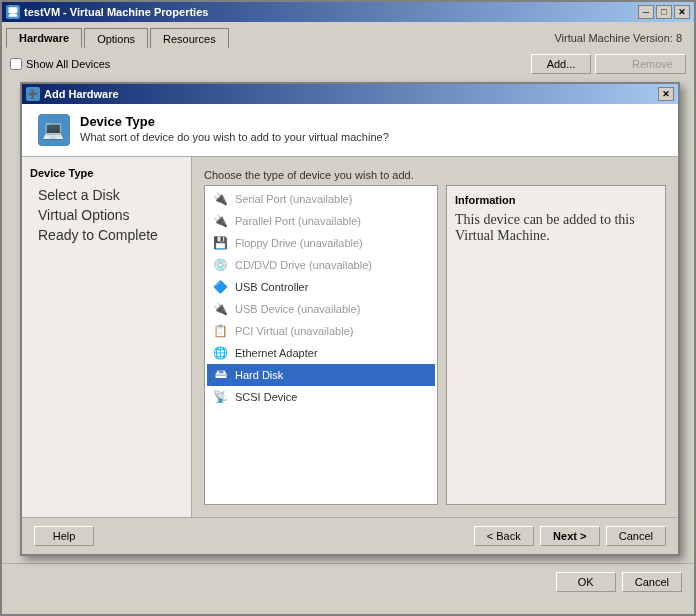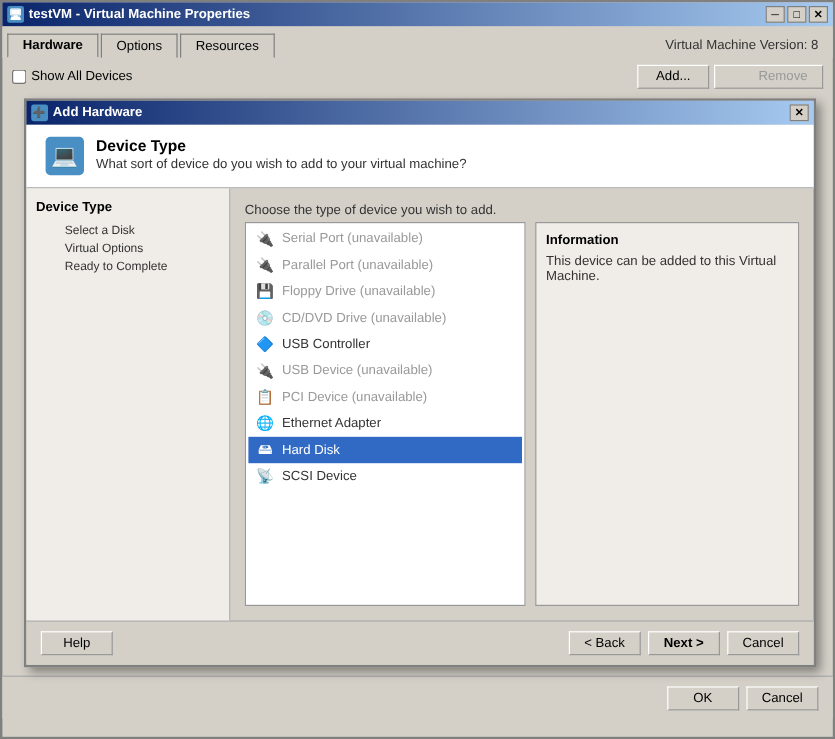--- a/index.html
+++ b/index.html
@@ -233,24 +233,24 @@
       flex-shrink: 0;
     }
     .sidebar-section-title {
       font-weight: bold;
       font-size: 11px;
       margin-bottom: 6px;
       color: #000;
     }
     .sidebar-item {
       padding: 2px 4px;
-      font-size: 10px;
+      font-size: 14px;
       color: #333;
       cursor: pointer;
-      margin-left: 20px;
+      margin-left: 4px;
     }
 
     
     .modal-main {
       flex: 1;
       padding: 12px;
       display: flex;
       flex-direction: column;
       gap: 0;
     }
@@ -306,22 +306,23 @@
       padding: 8px;
       flex-shrink: 0;
     }
     .info-panel-title {
       font-size: 11px;
       font-weight: bold;
       margin-bottom: 6px;
       color: #000;
     }
     .info-panel-text {
-      font-size: 11px;
+      font-size: 14px;
       color: #333;
+      font-family: Liberation Serif, serif;
     }
 
     .modal-main-row {
       display: flex;
       flex: 1;
       gap: 0;
     }
 
     
     .modal-footer {
@@ -448,21 +449,21 @@
               <div class="device-item">
                 <div class="dev-icon">🔷</div>
                 <span>USB Controller</span>
               </div>
               <div class="device-item unavailable">
                 <div class="dev-icon">🔌</div>
                 <span>USB Device (unavailable)</span>
               </div>
               <div class="device-item unavailable">
                 <div class="dev-icon">📋</div>
-                <span>PCI Device (unavailable)</span>
+                <span>PCI Virtual (unavailable)</span>
               </div>
               <div class="device-item">
                 <div class="dev-icon">🌐</div>
                 <span>Ethernet Adapter</span>
               </div>
               <div class="device-item selected">
                 <div class="dev-icon">🖴</div>
                 <span>Hard Disk</span>
               </div>
               <div class="device-item">

